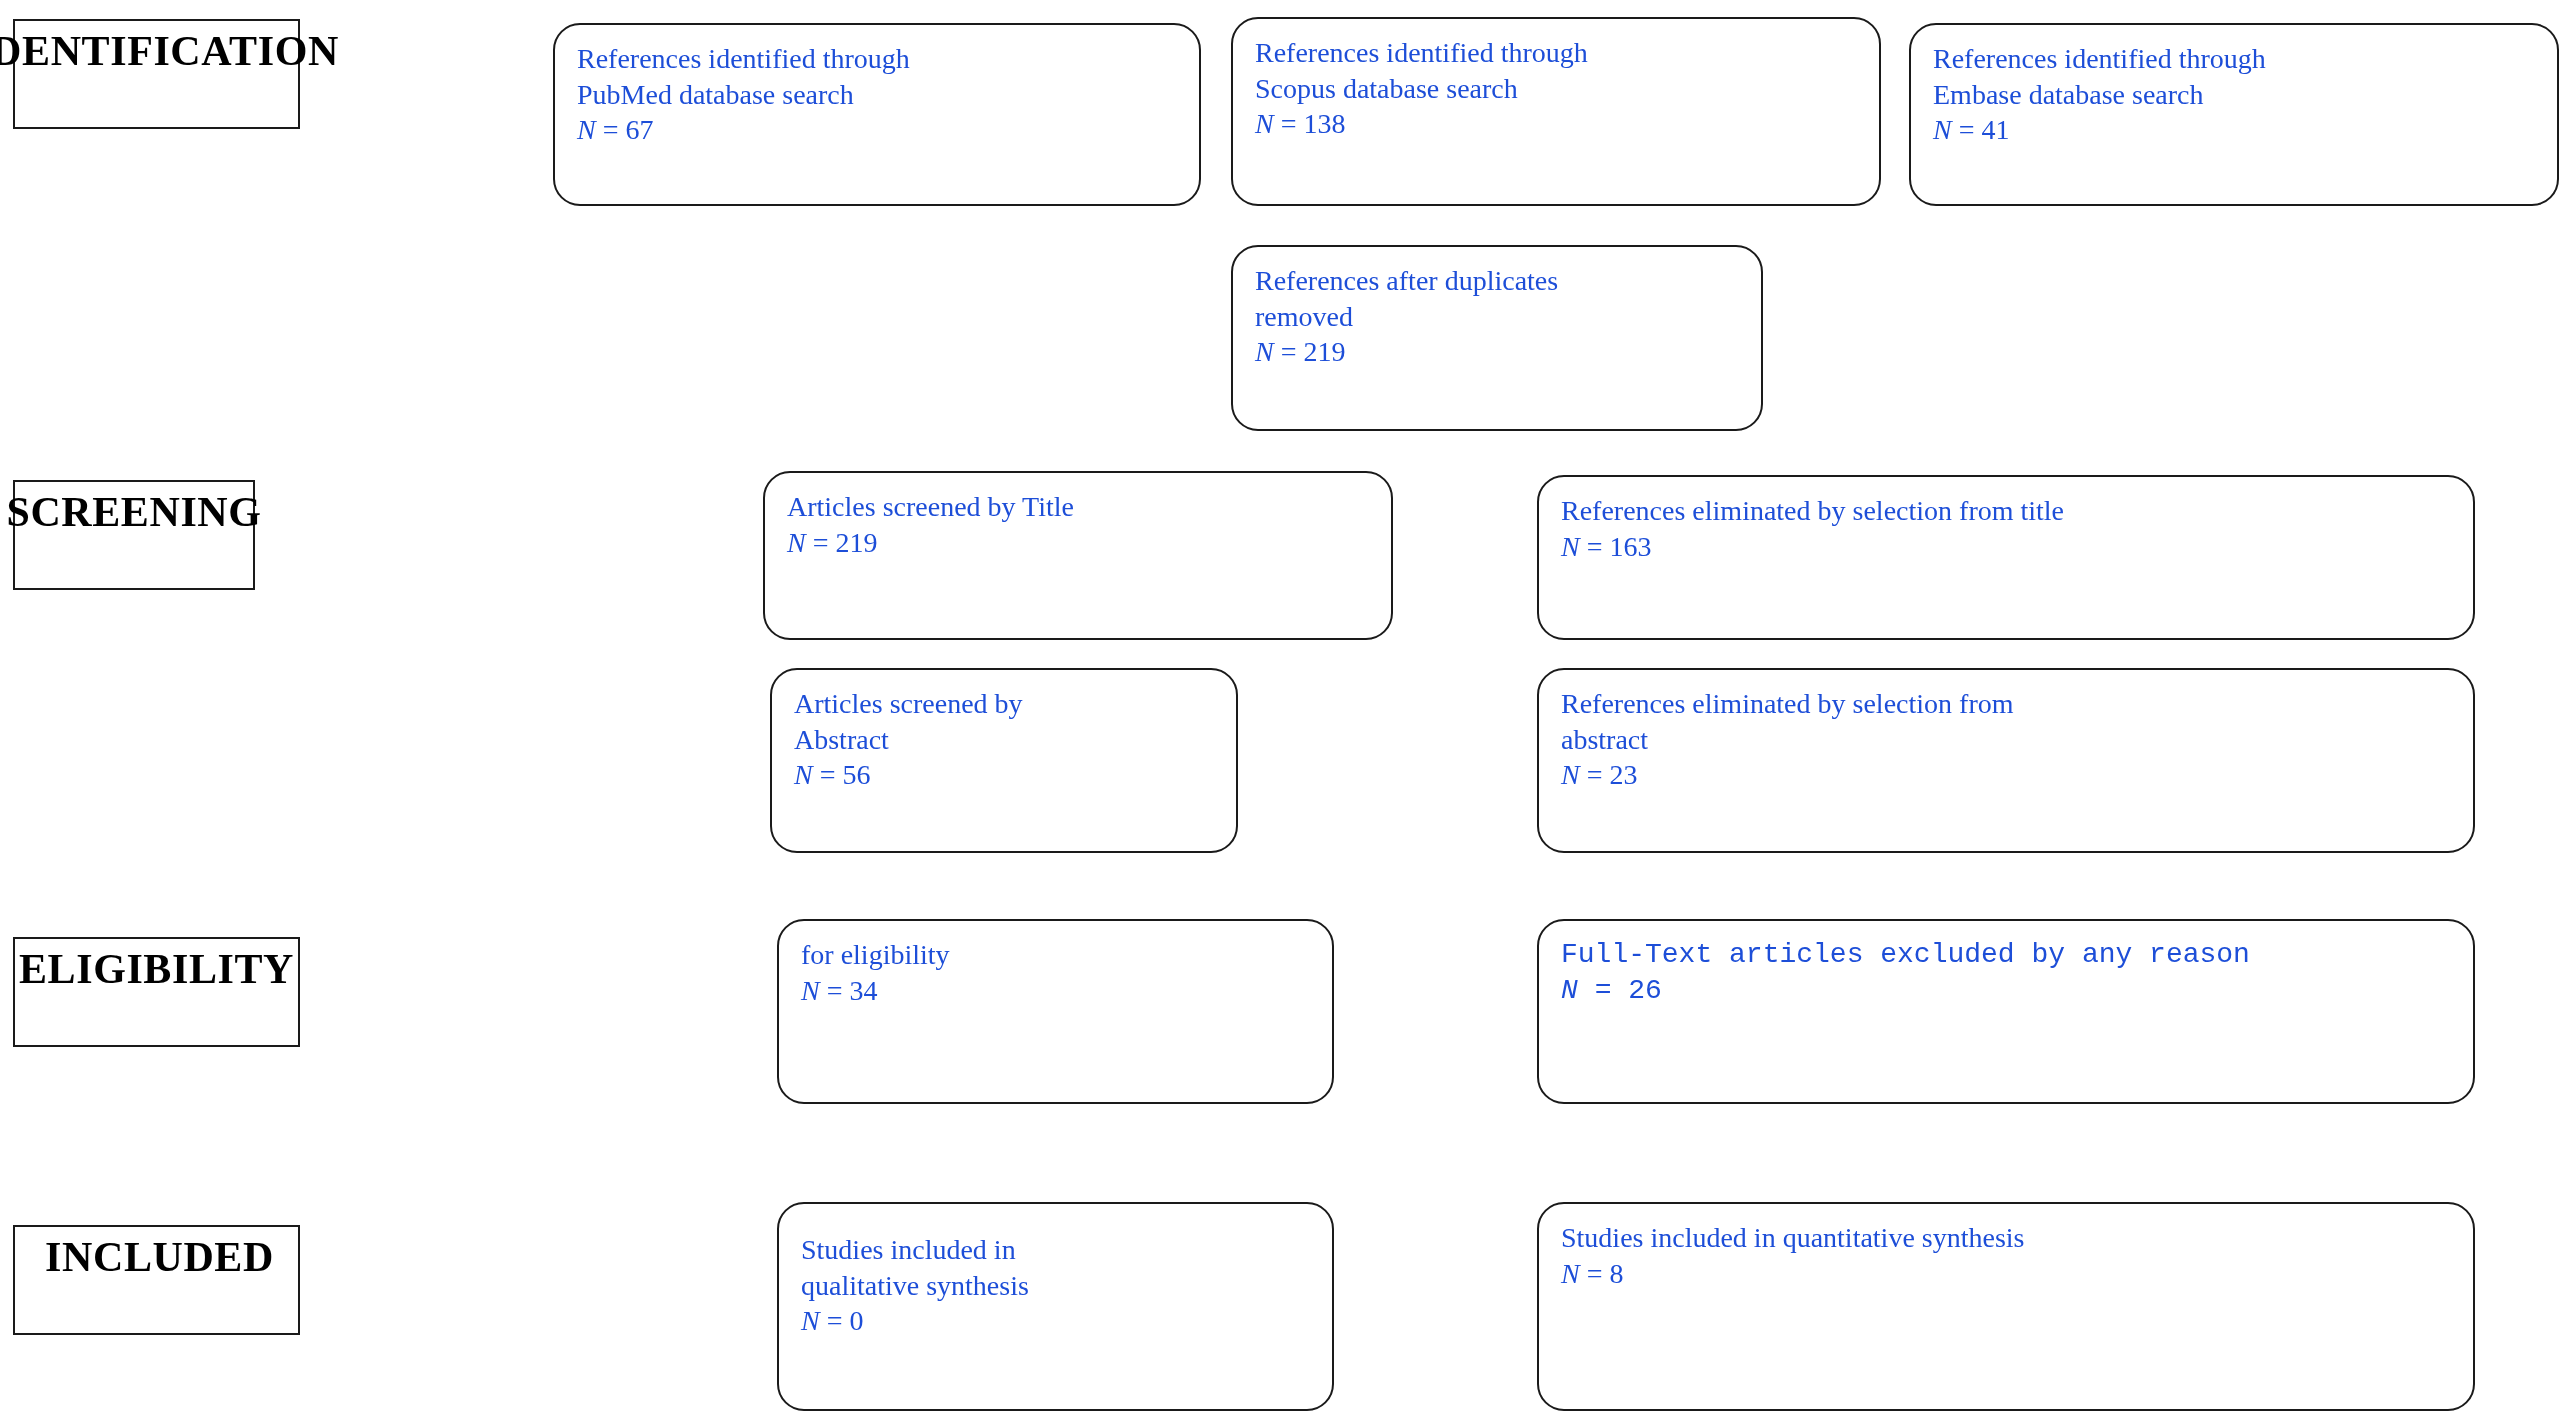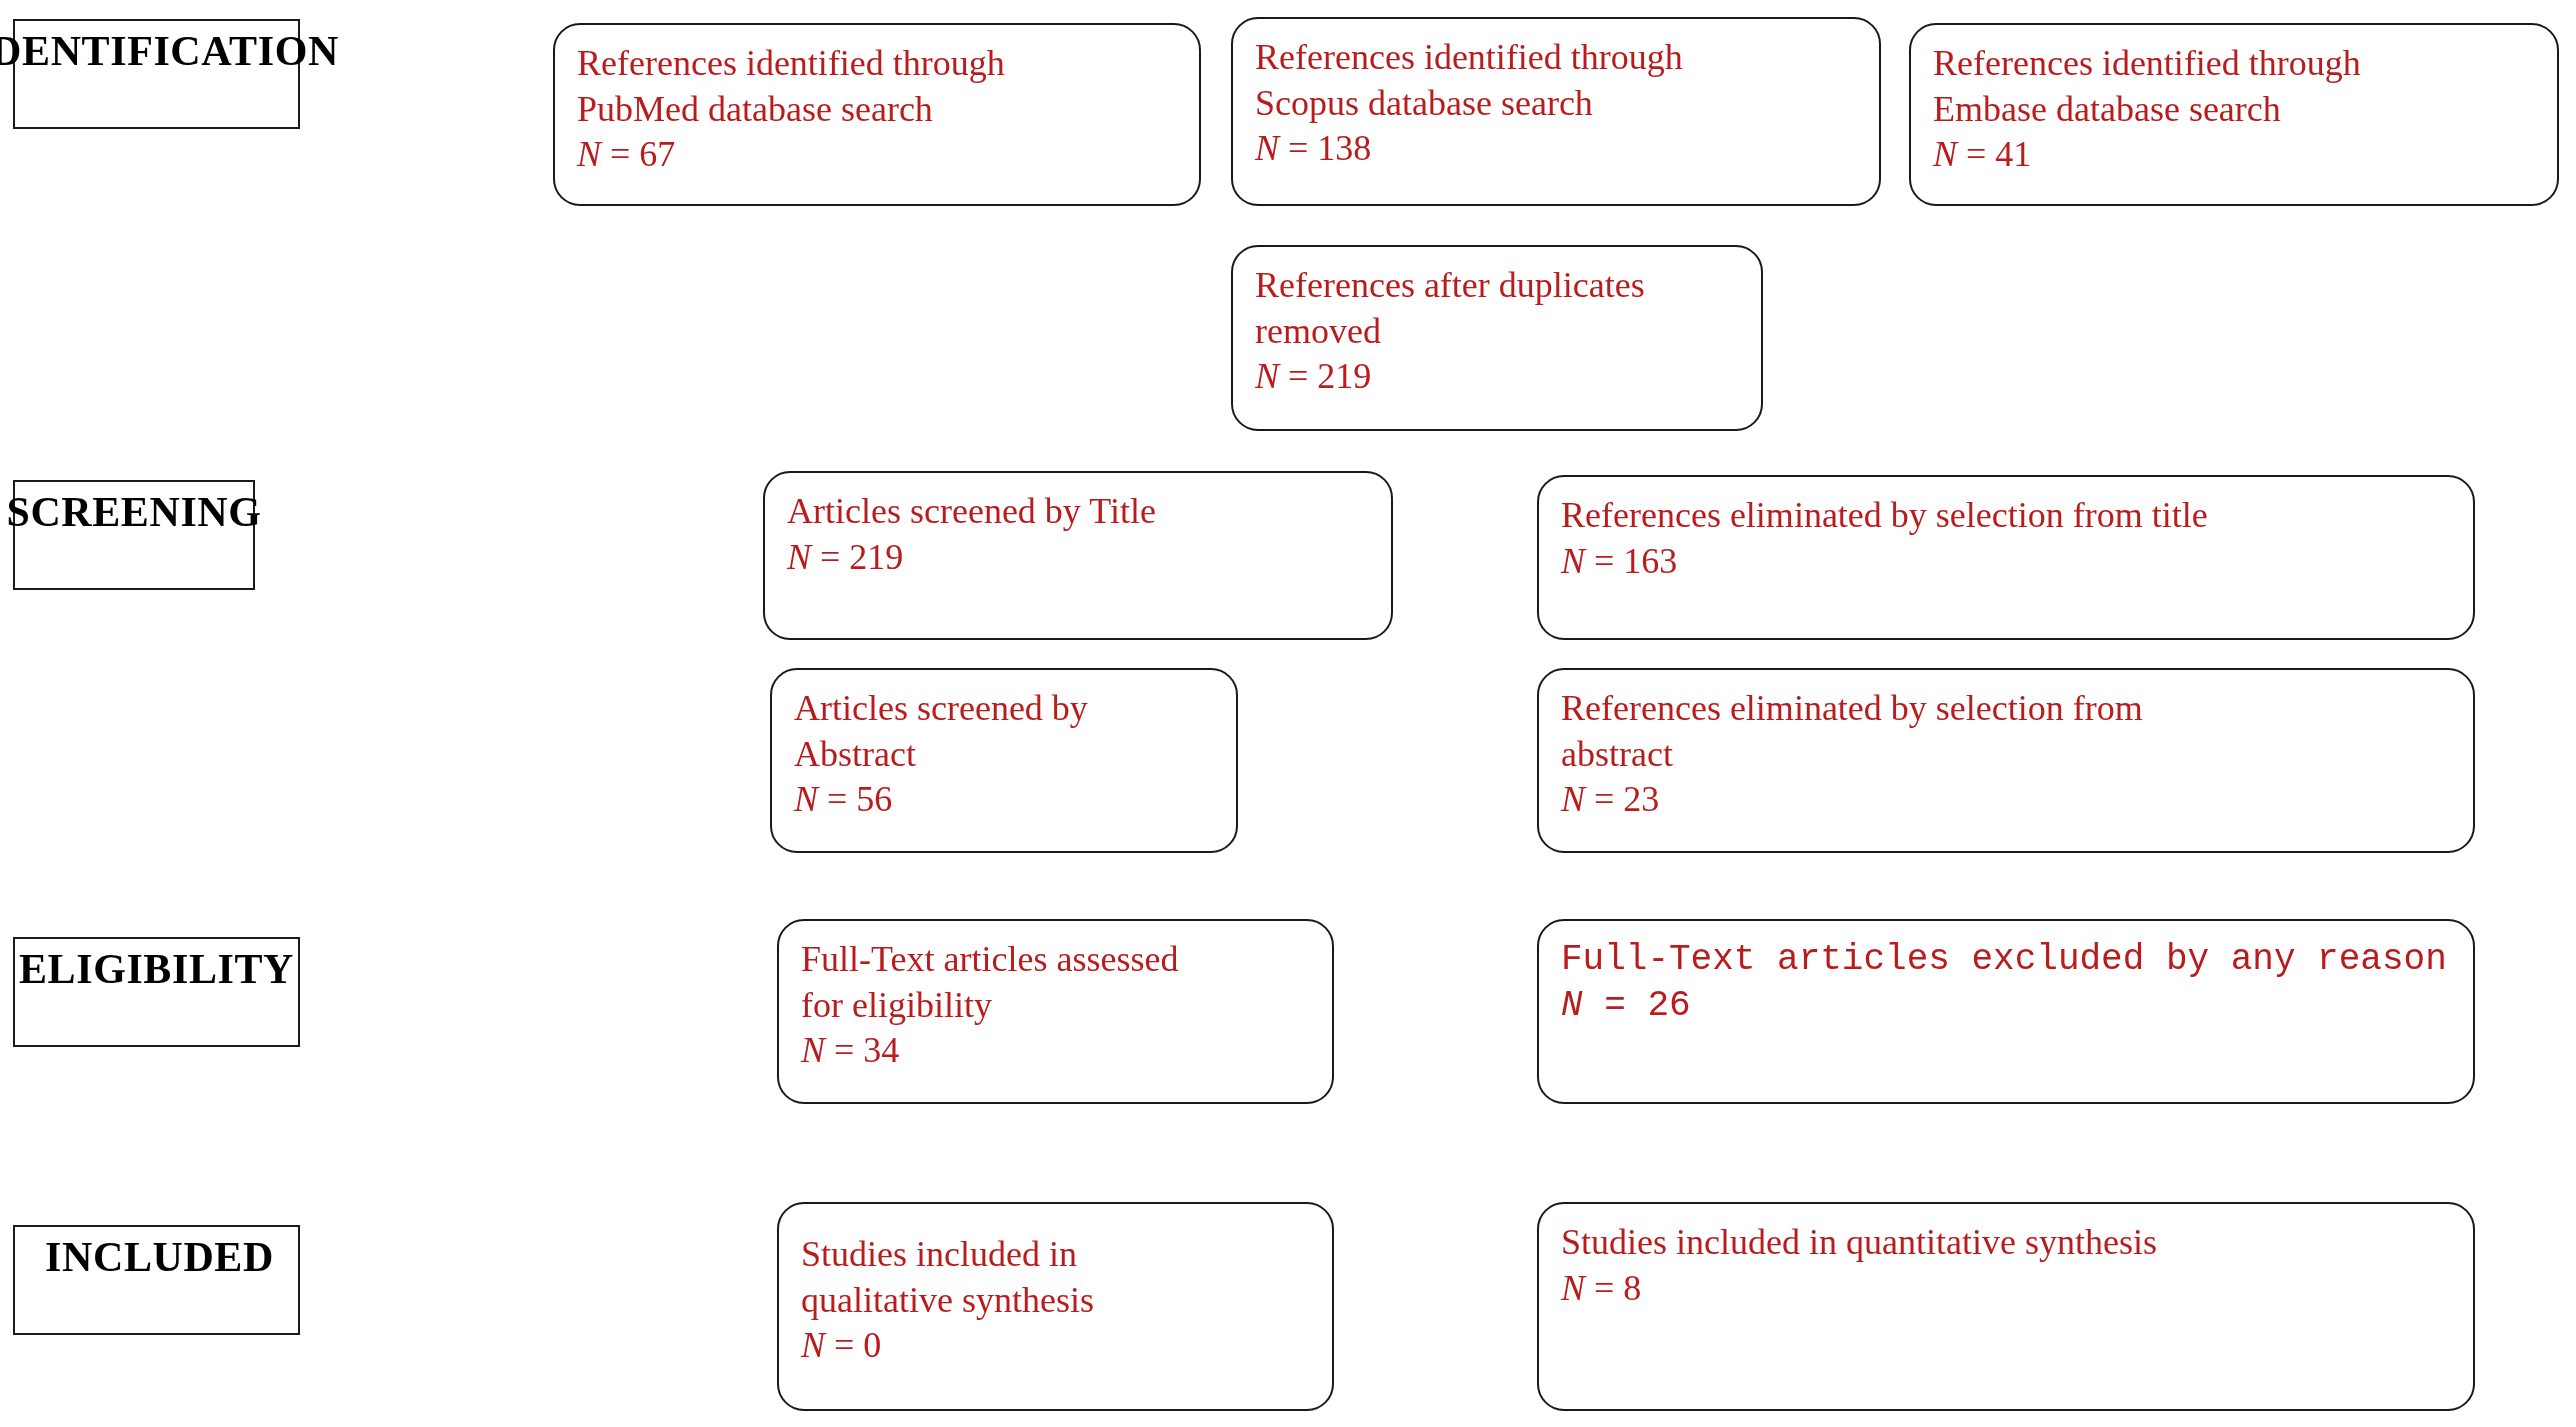--- a/index.html
+++ b/index.html
@@ -38,23 +38,23 @@
   .flow-box {
     position: absolute;
     box-sizing: border-box;
     border: 2.5px solid #1a1a1a;
     border-radius: 27px;
     background: #ffffff;
     padding: 16px 19.7px 12.3px 22px;
   }
   .flow-box p {
     margin: 0;
-    font-size: 36px;
+    font-size: 28px;
     line-height: 1.27;
-    color: #b91c1c;
+    color: #1d4ed8;
   }
   .flow-box p.justified {
     text-align: justify;
     text-align-last: left;
   }
   .nline {
     white-space: nowrap;
   }
   .nvar {
     font-style: italic;
@@ -121,21 +121,20 @@
     <p class="nline"><span class="nvar">N</span> <span>=</span> <span>56</span></p>
   </div>
 
   <div class="flow-box" style="left:1537px; top:668px; width:938px; height:185px;">
     <p>References eliminated by selection from</p>
     <p>abstract</p>
     <p class="nline"><span class="nvar">N</span> <span>=</span> <span>23</span></p>
   </div>
 
   <div class="flow-box" style="left:777px; top:919px; width:557px; height:185px;">
-    <p>Full-Text articles assessed</p>
     <p>for eligibility</p>
     <p class="nline"><span class="nvar">N</span> <span>=</span> <span>34</span></p>
   </div>
 
   <div class="flow-box" style="left:1537px; top:919px; width:938px; height:185px;font-family:Liberation Mono, monospace;">
     <p>Full-Text articles excluded by any reason</p>
     <p class="nline"><span class="nvar">N</span> <span>=</span> <span>26</span></p>
   </div>
 
   <div class="flow-box" style="left:777px; top:1202px; width:557px; height:209px; padding-top:28px;">

